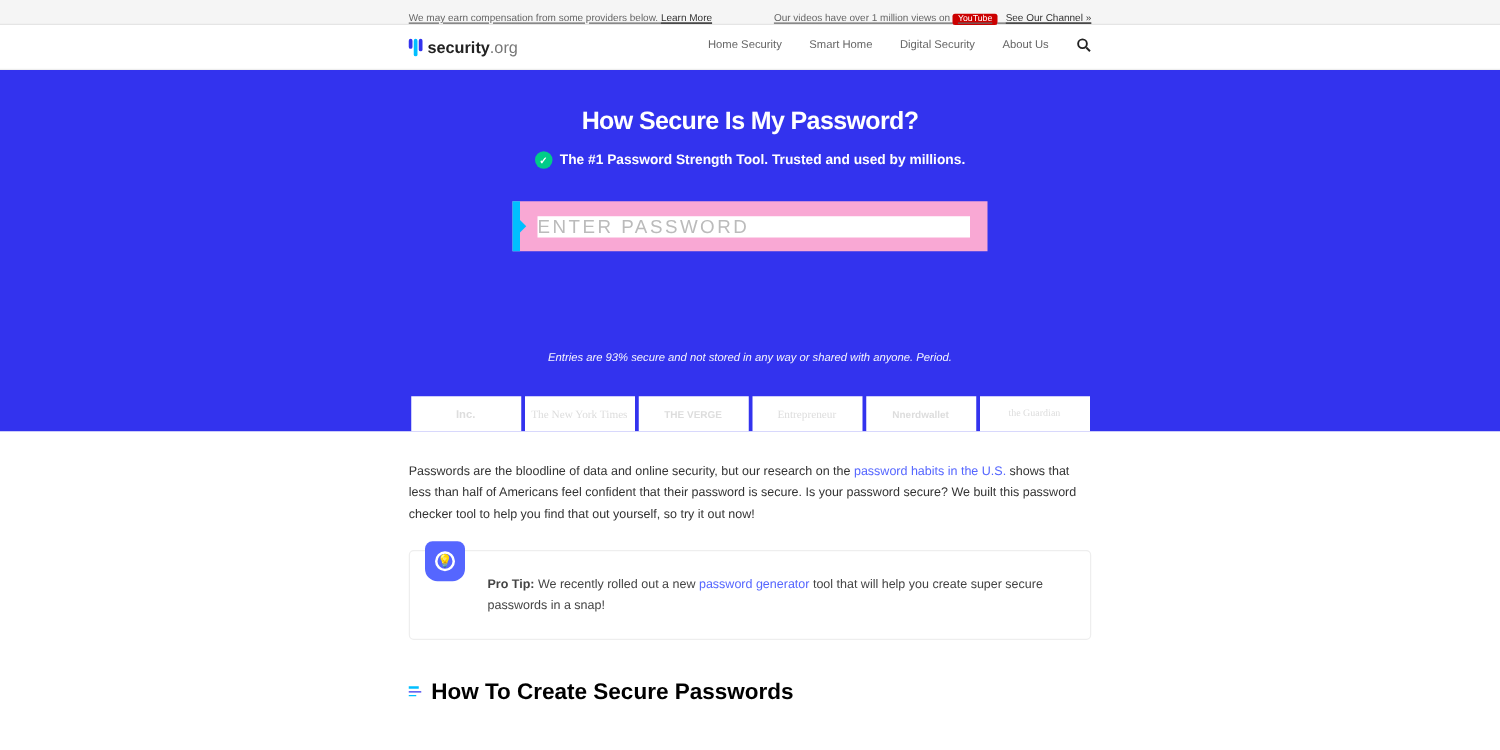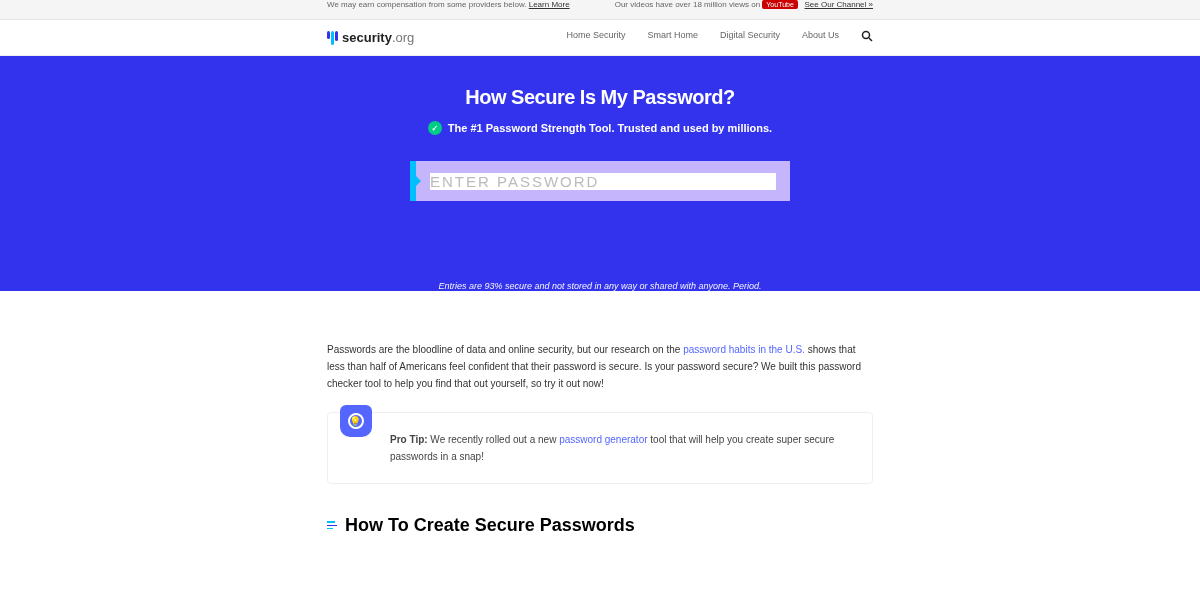--- a/index.html
+++ b/index.html
@@ -1,18 +1,18 @@
 <!DOCTYPE html>
 <html><head>
 <meta charset="utf-8">
 <style>
 * { margin: 0; padding: 0; box-sizing: border-box; }
 body { font-family: -apple-system, BlinkMacSystemFont, "Segoe UI", Arial, sans-serif; background: #fff; }
 
-.topbar { background: #f5f5f5; height: 20px; display: flex; justify-content: space-between; align-items: flex-start; padding: 0 327px; font-size: 8px; color: #666; border-bottom: 1px solid #e5e5e5; }
+.topbar { background: #f5f5f5; height: 20px; display: flex; justify-content: space-between; align-items: flex-end; padding: 0 327px; font-size: 8px; color: #666; border-bottom: 1px solid #e5e5e5; text-decoration: underline; }
 .topbar a { color: #333; text-decoration: underline; }
 .topbar .yt { background: #cc0000; color: #fff; padding: 1px 4px; font-size: 7px; border-radius: 2px; }
 
 .header { height: 36px; display: flex; align-items: center; justify-content: space-between; padding: 0 327px; border-bottom: 1px solid #eee; }
 .logo { display: flex; align-items: center; gap: 4px; }
 .logo-icon { display: inline-flex; gap: 1px; }
 .logo-icon span { width: 3px; height: 12px; border-radius: 2px; }
 .logo-icon span:nth-child(1) { background: #3333ee; height: 8px; }
 .logo-icon span:nth-child(2) { background: #00bfff; height: 14px; }
 .logo-icon span:nth-child(3) { background: #3333ee; height: 10px; }
@@ -21,21 +21,21 @@
 .logo-text .thin { font-weight: 300; color: #777; }
 .nav { display: flex; gap: 22px; align-items: flex-start; font-size: 9px; color: #666; }
 .nav span { cursor: pointer; }
 .search-ic { font-size: 12px; color: #222; cursor: pointer; }
 
 .hero { background: #3333ee; padding: 30px 0 0 0; text-align: center; color: #fff; }
 .hero h1 { font-size: 20px; font-weight: 700; letter-spacing: -0.5px; }
 .subtitle-row { display: flex; justify-content: center; align-items: center; gap: 6px; margin-top: 12px; margin-bottom: 26px; font-size: 11px; font-weight: 700; }
 .check-ic { width: 14px; height: 14px; background: #00cc88; border-radius: 50%; display: inline-flex; align-items: center; justify-content: center; font-size: 8px; color: #fff; }
 
-.pw-input-wrap { width: 380px; margin: 0 auto; background: #c4b5fd; border-left: 6px solid #00bfff; display: flex; align-items: center; padding: 0 14px; height: 40px; position: relative; }
+.pw-input-wrap { width: 380px; margin: 0 auto; background: #f9a8d4; border-left: 6px solid #00bfff; display: flex; align-items: center; padding: 0 14px; height: 40px; position: relative; }
 .pw-input-wrap::before { content: ''; position: absolute; left: 0; top: 50%; transform: translateY(-50%); width: 0; height: 0; border-top: 5px solid transparent; border-bottom: 5px solid transparent; border-left: 5px solid #00bfff; }
 .pw-input { border: none; outline: none; width: 100%; font-size: 15px; letter-spacing: 1px; color: #999; text-align: left; }
 .pw-input::placeholder { color: #bbb; letter-spacing: 2px; }
 
 .spacer { height: 80px; }
 .note { font-size: 9px; font-style: italic; color: #fff; opacity: 0.95; margin-bottom: 26px; }
 
 .seen-on { display: flex; justify-content: center; align-items: center; gap: 10px; font-size: 8px; font-weight: 700; margin-bottom: 14px; }
 .seen-line { width: 50px; height: 1px; background: #fff; }
 
@@ -60,21 +60,21 @@
 .content h2 { font-size: 18px; font-weight: 700; color: #000; }
 </style>
 </head>
 <body>
 
 <div class="topbar">
   <div>
     <span>We may earn compensation from some providers below. </span><a href="#">Learn More</a>
   </div>
   <div>
-    <span>Our videos have over 18 million views on </span>
+    <span>Our videos have over 1 million views on </span>
     <span class="yt">YouTube</span>
     &nbsp;&nbsp;<a href="#">See Our Channel »</a>
   </div>
 </div>
 
 <div class="header">
   <div class="logo">
     <span class="logo-icon">
         <span></span>
         <span></span>
@@ -100,20 +100,28 @@
   <h1>How Secure Is My Password?</h1>
   <div class="subtitle-row">
     <span class="check-ic">✓</span>
     <span>The #1 Password Strength Tool. Trusted and used by millions.</span>
   </div>
   <div class="pw-input-wrap">
     <input class="pw-input" type="text" placeholder="ENTER PASSWORD" style="">
   </div>
   <div class="spacer"></div>
   <div class="note">Entries are 93% secure and not stored in any way or shared with anyone. Period.</div>
+  <div class="press-row">
+    <div class="press bold">Inc.</div>
+    <div class="press">The New York Times</div>
+    <div class="press bold" style="font-size:8px">THE VERGE</div>
+    <div class="press">Entrepreneur</div>
+    <div class="press bold" style="font-size:8px;color:#ddd">N <span>nerdwallet</span></div>
+    <div class="press" style="font-size:8px;line-height:1">the Guardian</div>
+  </div>
 </div>
 
 <div class="content">
   <p class="intro-p">
     <span>Passwords are the bloodline of data and online security, but our research on the </span><a href="#">password habits in the U.S.</a><span> shows that less than half of Americans feel confident that their password is secure. Is your password secure? We built this password checker tool to help you find that out yourself, so try it out now!</span>
   </p>
 
   <div class="tip-box">
     <div class="tip-ic">
         <div class="tip-ic-inner">💡</div>

